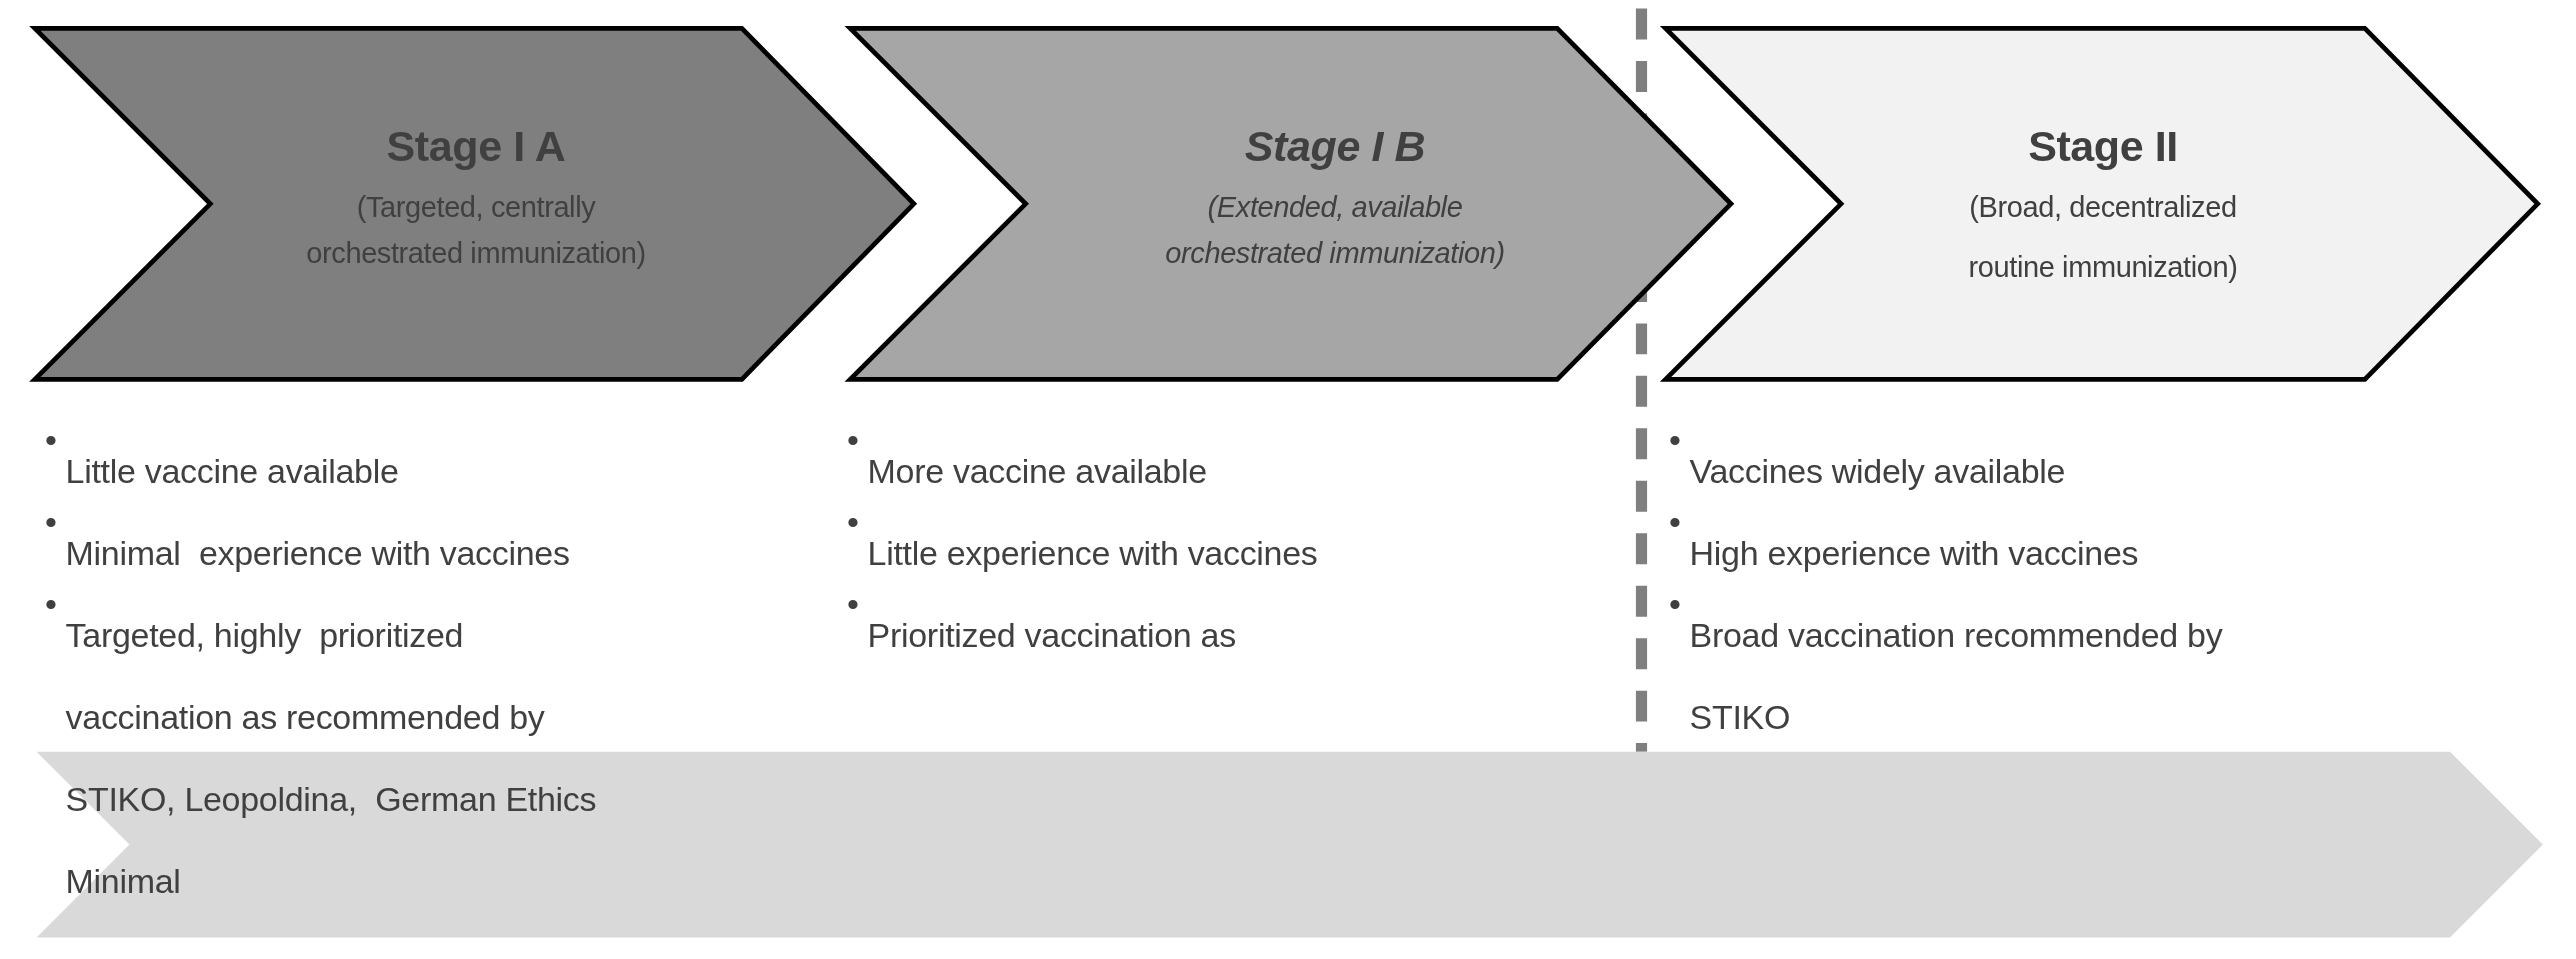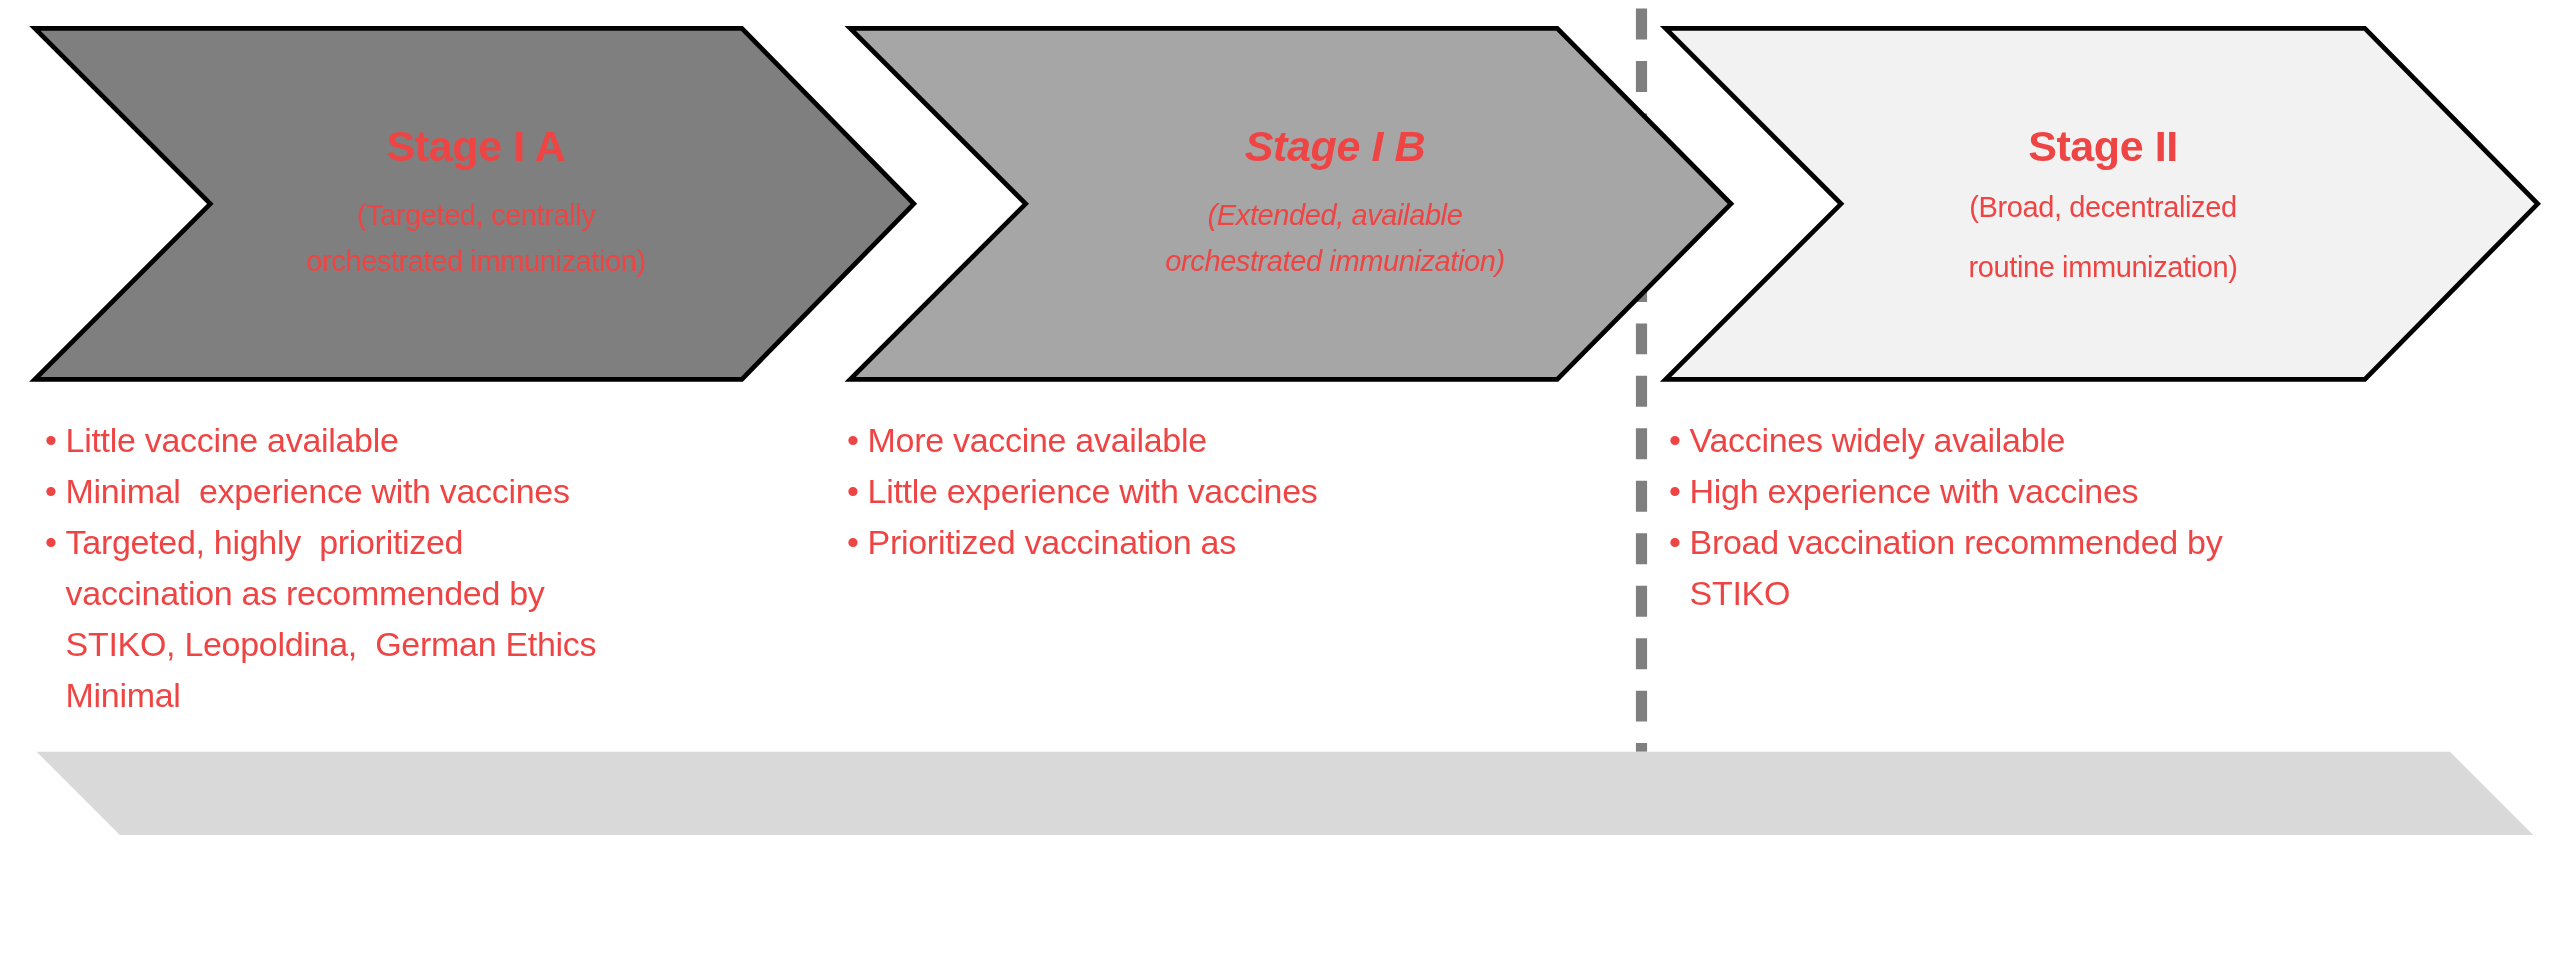--- a/index.html
+++ b/index.html
@@ -1,44 +1,44 @@
 <!DOCTYPE html>
 <html style="font-size:13.8px"><head>
 <meta charset="utf-8">
 <style>
   html,body{margin:0;padding:0;background:#ffffff;}
   #canvas{
     position:relative;
-    width:2576px;height:835px;
+    width:2576px;height:959px;
     background:#ffffff;
     font-family:"Liberation Sans","DejaVu Sans",sans-serif;
-    color:#ef4444;
+    color:#404040;
     overflow:hidden;
   }
   #shapes{position:absolute;left:0;top:0;width:2576px;height:959px;}
   .stage-arrow{stroke:#000000;stroke-width:5.5;stroke-linejoin:miter;}
   .banner-shape{stroke:none;}
 
   .stage-label{
     position:absolute;top:120px;width:602px;
     text-align:center;
   }
   .stage-title{
     font-size:43px;font-weight:bold;line-height:52px;
     letter-spacing:-0.4px;white-space:pre;
   }
-  .stage-subtitle{margin-top:20px;font-size:29px;line-height:46px;letter-spacing:-0.4px;}
+  .stage-subtitle{margin-top:12px;font-size:29px;line-height:46px;letter-spacing:-0.4px;}
   .stage-subtitle .subline{white-space:pre;}
   .stage-label.wide-sub .stage-subtitle{margin-top:5.2px;line-height:60px;}
 
   .bullet-col{position:absolute;top:415px;font-size:34px;line-height:51px;letter-spacing:-0.3px;}
   .bullet-item{display:flex;align-items:flex-start;}
   .bullet-dot{flex:none;width:20.6px;white-space:pre;}
   .bullet-lines{flex:1 1 auto;}
-  .bline{white-space:pre;}
+  .bline{white-space:pre;margin-top:31px;}
 
   .banner-label{
     position:absolute;left:36px;top:823px;width:2507px;
     text-align:center;font-size:39px;font-weight:bold;line-height:43px;
     letter-spacing:-0.4px;white-space:pre;
   }
 </style>
 </head>
 <body>
 

